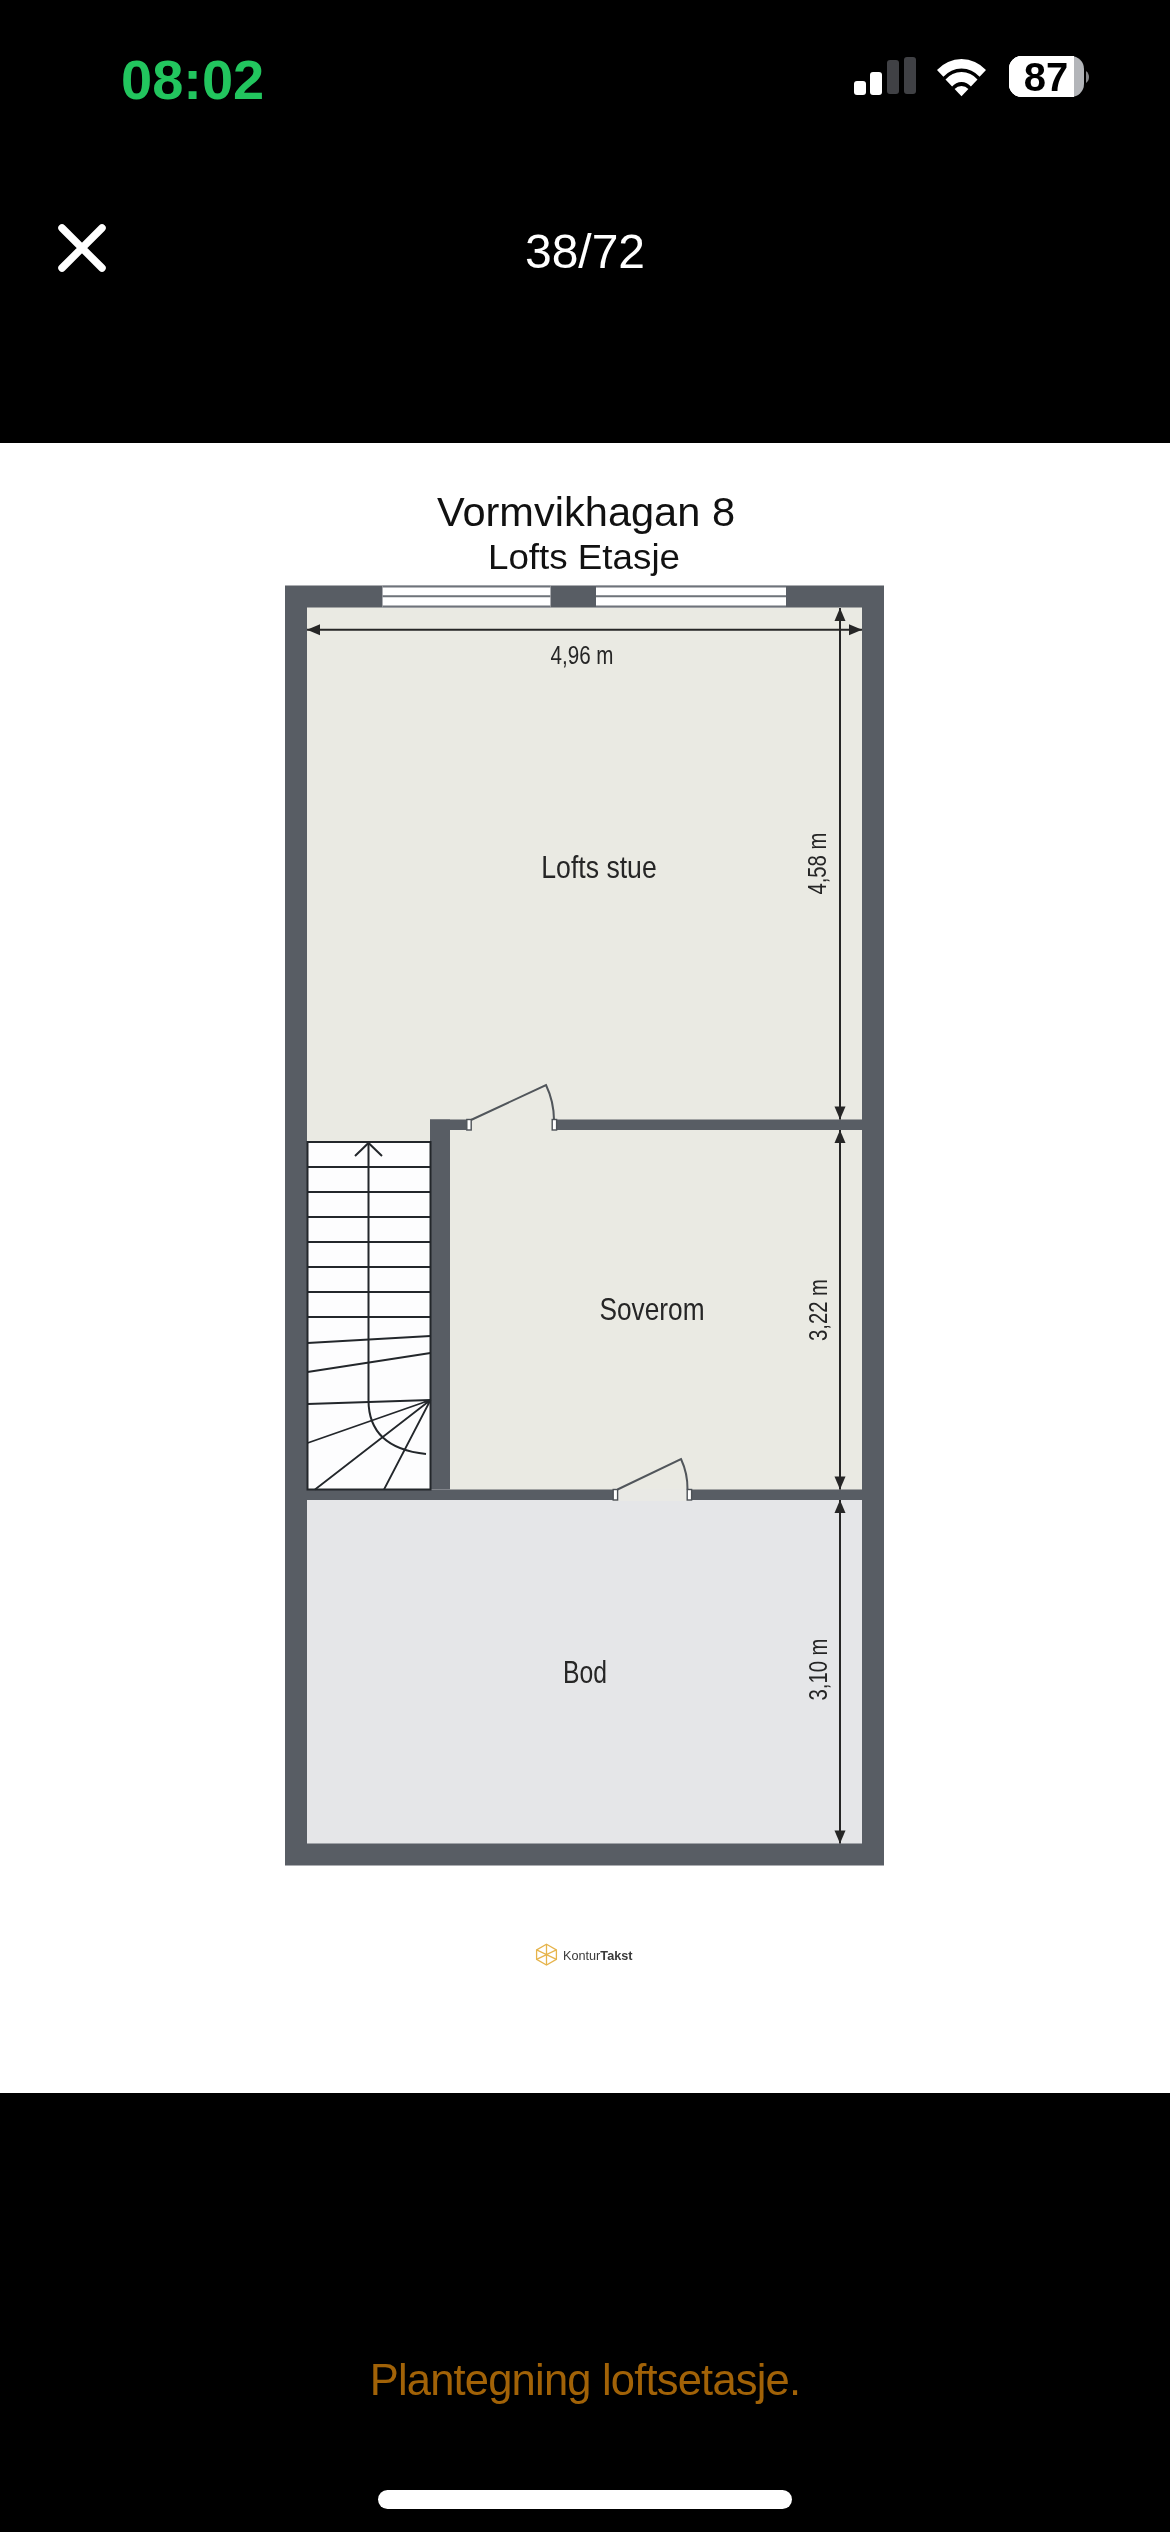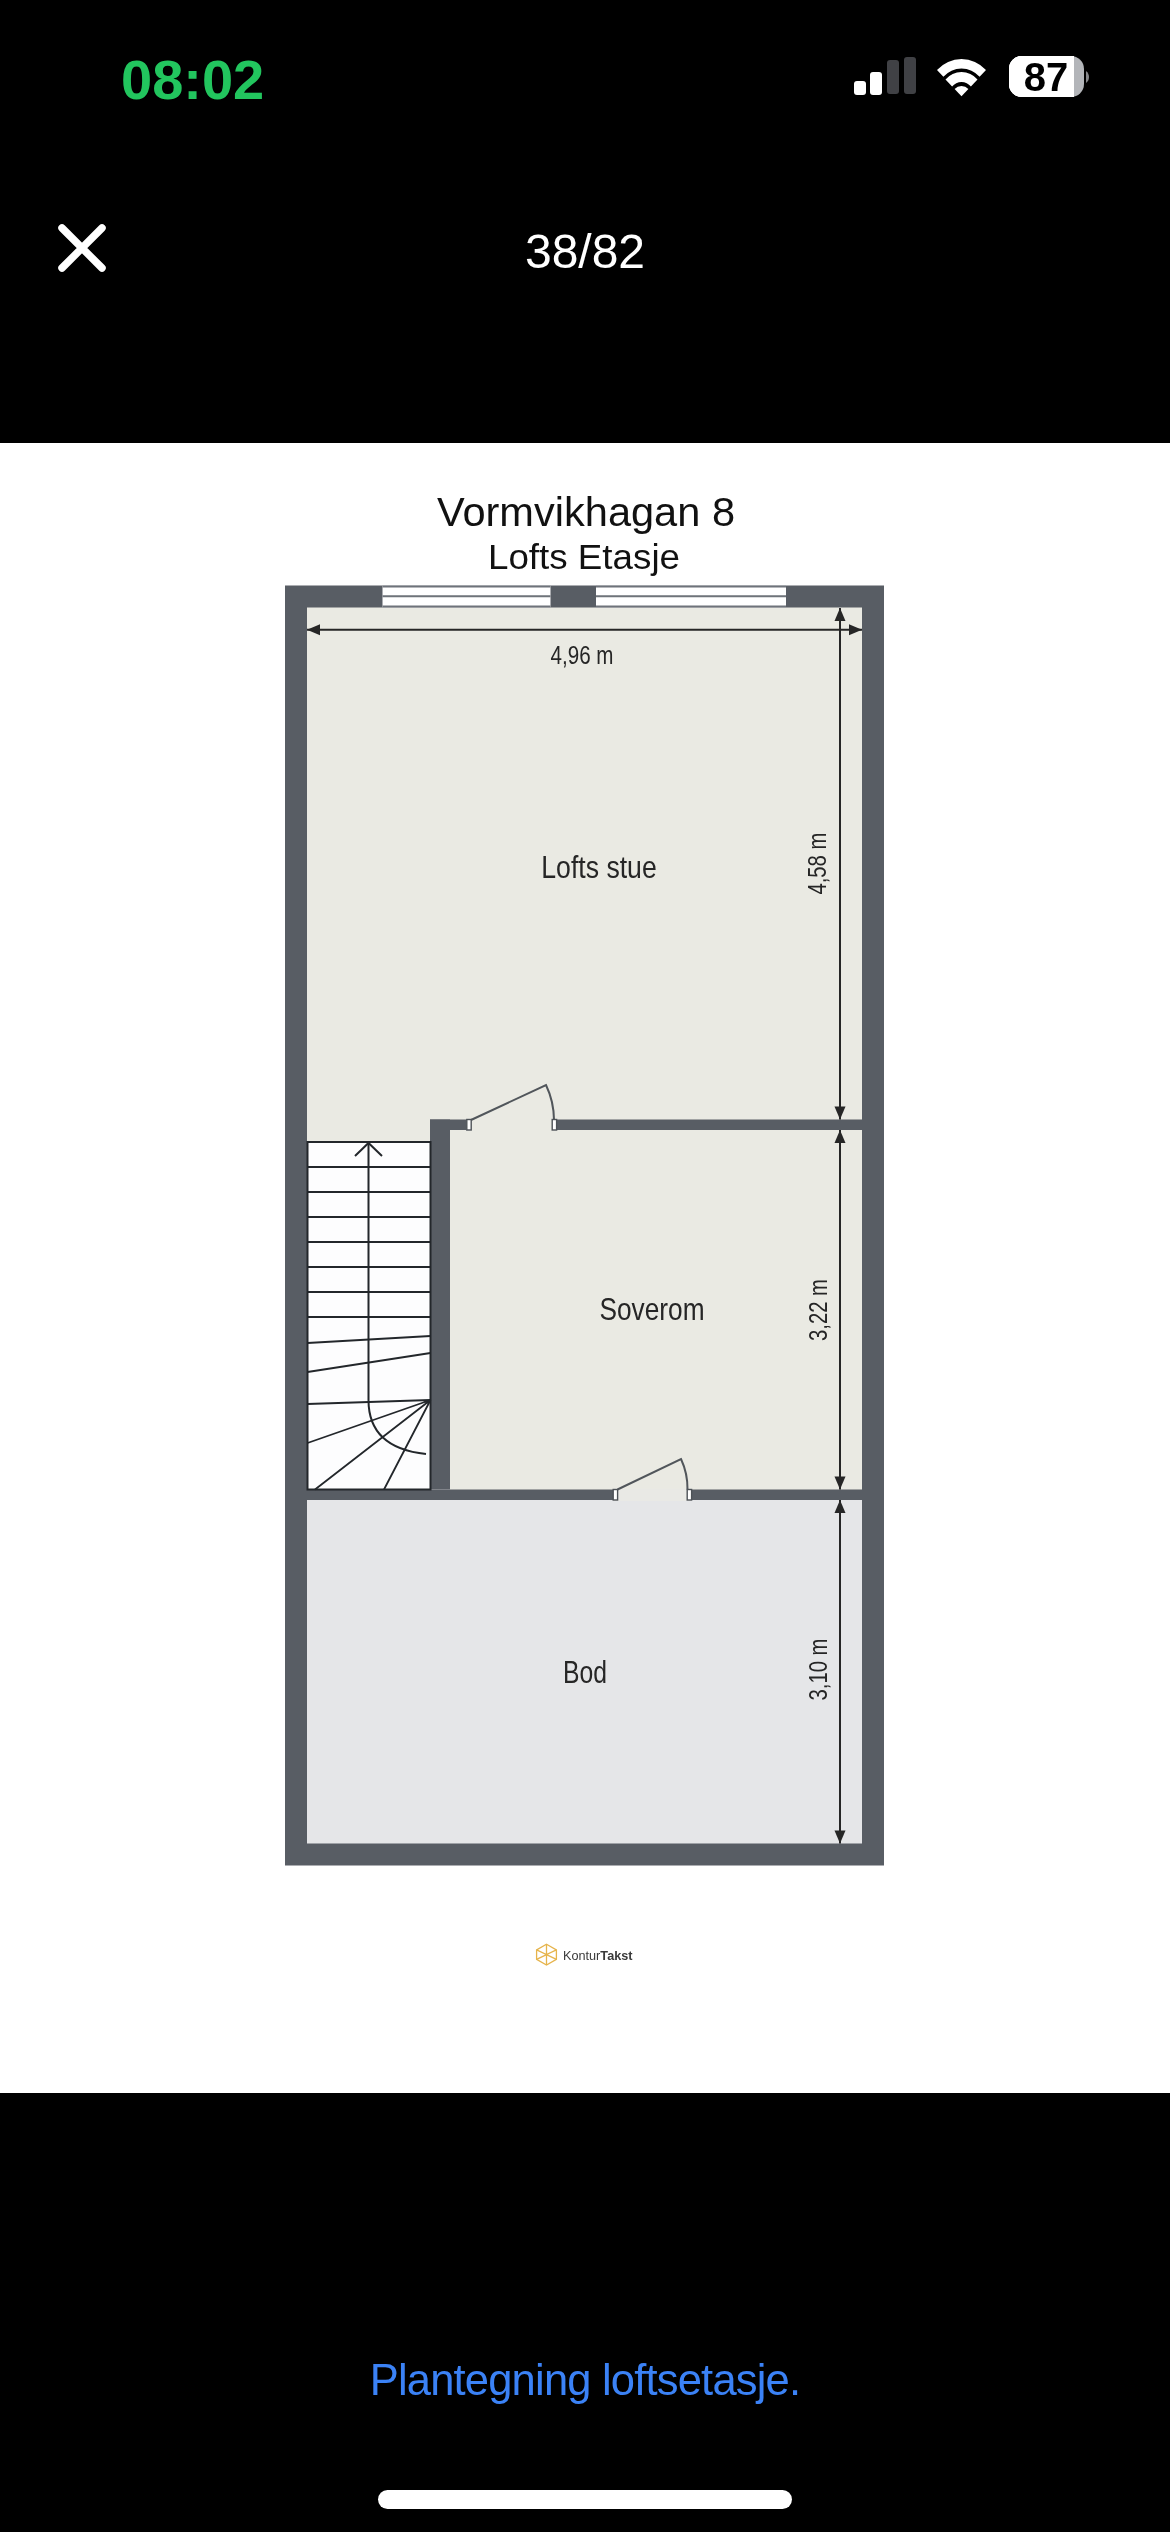--- a/index.html
+++ b/index.html
@@ -33,21 +33,21 @@
     <rect x="164" y="16" width="65" height="41" rx="13" fill="#fff"></rect>
     <text x="201" y="51" font-size="40" font-weight="700" fill="#000" text-anchor="middle" font-family="Liberation Sans">87</text>
     <path d="M241 31 a7.5 7.5 0 0 1 0 12 z" fill="#86878a"></path>
   </g>
 </svg>
 
 <svg class="abs" style="left:56px;top:222px;" width="52" height="52" viewBox="0 0 52 52">
   <path d="M6 6 L46 46 M46 6 L6 46" stroke="#fff" stroke-width="7.5" stroke-linecap="round"></path>
 </svg>
 
-<div class="abs" style="left:0;top:224px;width:1170px;text-align:center;color:#fff;font-size:48px;font-weight:500;">38/82</div>
+<div class="abs" style="left:0;top:224px;width:1170px;text-align:center;color:#fff;font-size:48px;font-weight:500;">38/72</div>
 
 <div class="abs" style="left:0;top:443px;width:1170px;height:1650px;background:#ffffff;"></div>
 
 <svg class="abs" style="left:0;top:443px;" width="1170" height="1650" viewBox="0 443 1170 1650">
 
   <text x="586" y="526" font-size="40" fill="#111" text-anchor="middle" textLength="298" lengthAdjust="spacingAndGlyphs">Vormvikhagan 8</text>
 
   <text x="584" y="568.5" font-size="34.5" fill="#111" text-anchor="middle" textLength="192" lengthAdjust="spacingAndGlyphs">Lofts Etasje</text>
 
   <rect x="296" y="596" width="566" height="547" fill="#eaeae3"></rect>
@@ -143,15 +143,15 @@
   <text x="585" y="1682.5" font-size="32" fill="#262626" text-anchor="middle" textLength="44" lengthAdjust="spacingAndGlyphs">Bod</text>
 
   <g stroke="#e6b44c" stroke-width="1.3" fill="none">
     <path d="M546.5 1944.2 L556.4 1949.9 V1959.3 L546.5 1965 L536.6 1959.3 V1949.9 Z"></path>
     <path d="M546.5 1944.2 V1954.6 M556.4 1949.9 L546.5 1954.6 L536.6 1949.9 M546.5 1954.6 L556.4 1959.3 M546.5 1954.6 L536.6 1959.3 M546.5 1954.6 V1965"></path>
   </g>
 
   <text x="563" y="1959.5" font-size="13.5" fill="#3a3a3a" textLength="69.5" lengthAdjust="spacingAndGlyphs">Kontur<tspan font-weight="700">Takst</tspan></text>
 </svg>
 
-<div class="abs" style="left:0;top:2356px;width:1170px;text-align:center;color:#3b82f6;font-size:43.5px;font-weight:400;letter-spacing:-0.8px;">Plantegning loftsetasje.</div>
+<div class="abs" style="left:0;top:2356px;width:1170px;text-align:center;color:#a16207;font-size:43.5px;font-weight:400;letter-spacing:-0.8px;">Plantegning loftsetasje.</div>
 
 <div class="abs" style="left:378px;top:2490px;width:414px;height:19px;border-radius:10px;background:#fff;"></div>
 
 </body></html>

